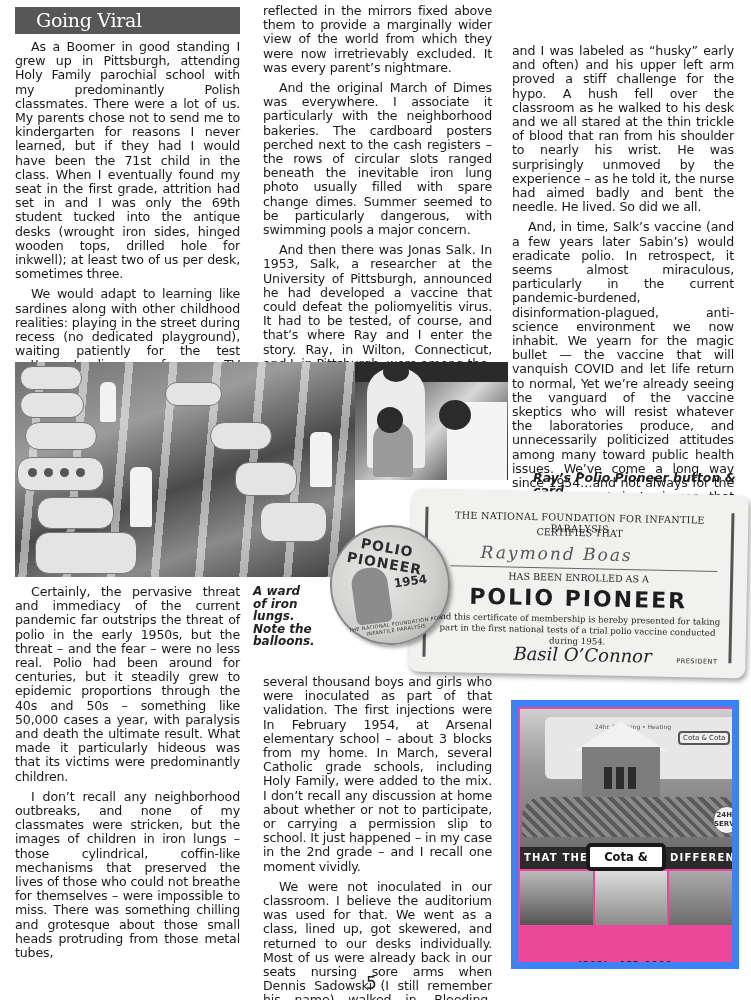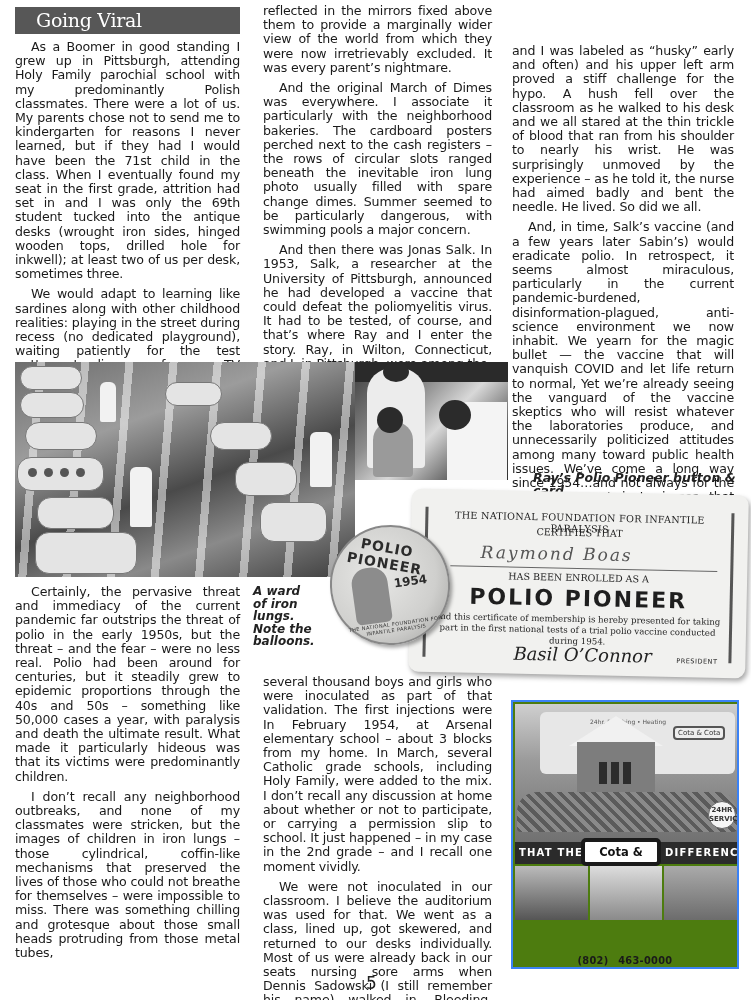--- a/index.html
+++ b/index.html
@@ -55,21 +55,21 @@
   .button { position:absolute; left:330px; top:525px; width:116px; height:116px; border-radius:50%;
             background:radial-gradient(circle at 40% 40%, #e8e8e6 0%, #cfcfcd 60%, #9e9e9c 100%);
             border:2px solid #888; box-shadow:2px 3px 4px rgba(0,0,0,0.35); transform:rotate(-8deg); }
   .button .btn-title { position:absolute; left:10px; top:12px; width:96px; text-align:center; font-weight:bold;
                        font-size:14px; letter-spacing:1px; color:#2b2b2b; transform:rotate(18deg); }
   .button .btn-year { position:absolute; left:62px; top:50px; font-weight:bold; font-size:12px; color:#2b2b2b; }
   .button .btn-fig { position:absolute; left:20px; top:38px; width:36px; height:56px; background:#8c8c8c; border-radius:16px 16px 6px 6px; }
   .button .btn-sub { position:absolute; left:8px; top:94px; width:100px; text-align:center; font-size:5px; color:#333; letter-spacing:0.4px; }
 
   
-  .ad { position:absolute; left:511px; top:700px; width:228px; height:269px; border:2px solid #3b82f6; background:#4d7c0f; box-sizing:border-box; overflow:hidden; }
+  .ad { position:absolute; left:511px; top:700px; width:228px; height:269px; border:7px solid #3b82f6; background:#ec4899; box-sizing:border-box; overflow:hidden; }
   .ad .hero { position:absolute; left:2px; top:2px; width:222px; height:143px;
               background:linear-gradient(180deg,#cfcfcf 0%,#9a9a9a 40%,#6e6e6e 100%); }
   .ad .truck { position:absolute; left:25px; top:8px; width:195px; height:62px; background:#e7e7e7; border-radius:6px; }
   .ad .truck-txt { position:absolute; left:75px; top:14px; font-size:6px; color:#555; }
   .ad .truck-logo { position:absolute; left:158px; top:22px; font-size:7px; color:#333; border:2px solid #555; border-radius:4px; padding:1px 3px; background:#eee; }
   .ad .house { position:absolute; left:62px; top:38px; width:78px; height:72px; background:#7d7d7d; }
   .ad .roof { position:absolute; left:54px; top:12px; width:0; height:0; border-left:47px solid transparent; border-right:47px solid transparent; border-bottom:30px solid #f1f1f1; }
   .ad .windows { position:absolute; left:84px; top:58px; width:32px; height:22px; background:repeating-linear-gradient(90deg,#2c2c2c 0 8px,#7d7d7d 8px 12px); }
   .ad .scarf { position:absolute; left:2px; top:88px; width:220px; height:40px;
                background:repeating-linear-gradient(45deg,#5b5b5b 0 4px,#8a8a8a 4px 8px); border-radius:20px 20px 4px 4px; }

